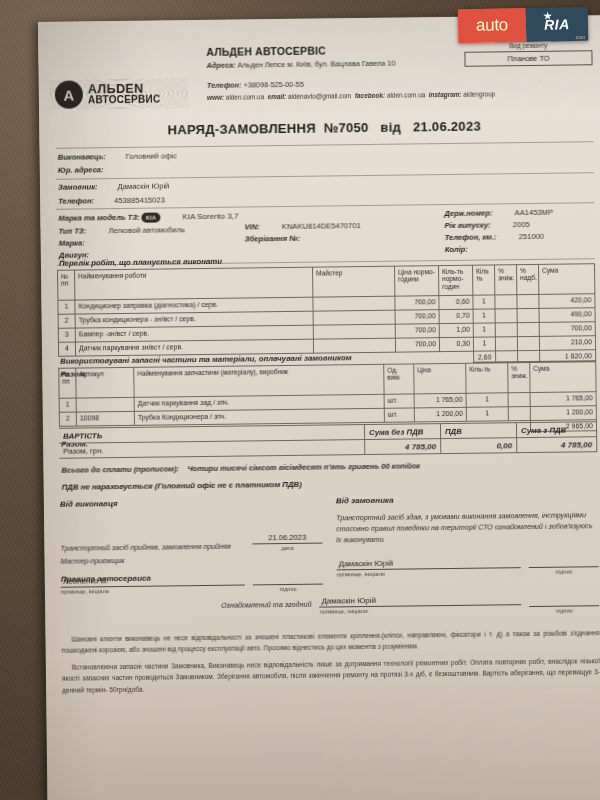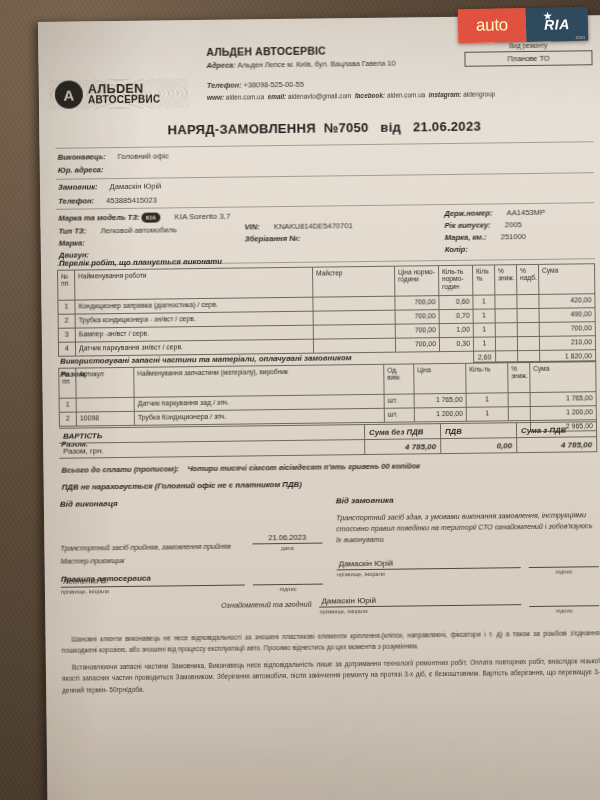--- a/index.html
+++ b/index.html
@@ -75,21 +75,21 @@
   .repair-box .val{margin-top:2px;border:1px solid #5c554a;font-size:7.4px;padding:2px 0;color:#2c2823;}
 
   
   #doc-title{top:102px;text-align:center;font-size:13px;font-weight:bold;letter-spacing:.3px;color:#201d1a;}
 
   
   #parties{top:126px;font-size:7.6px;}
   .hr{height:1px;background:#8e867a;opacity:.75;}
   .row2{display:flex;padding:2.5px 0 2.5px 2px;line-height:1.45;}
   .k{font-style:italic;font-weight:bold;color:#2b2722;white-space:nowrap;}
-  .v{margin-left:12px;color:#37322c;}
+  .v{margin-left:20px;color:#37322c;}
 
   
   .veh{display:flex;padding:3px 0 3px 2px;}
   .veh .c{flex:1;}
   .veh .c:nth-child(2){flex:0 0 200px;}
   .veh .c:nth-child(3){flex:0 0 150px;}
   .veh .line{line-height:1.6;white-space:nowrap;}
   .kia-badge{display:inline-block;background:#2f2b27;color:#e2dacd;font-size:5.6px;font-weight:bold;
     border-radius:7px;padding:.5px 4px;vertical-align:middle;letter-spacing:.3px;}
 
@@ -260,21 +260,21 @@
       <div class="c">
         <div class="line">
           <span class="k">Держ.номер:</span>
           <span class="v">AA1453MP</span>
         </div>
         <div class="line">
           <span class="k">Рік випуску:</span>
           <span class="v">2005</span>
         </div>
         <div class="line">
-          <span class="k">Марка, км.:</span>
+          <span class="k">Телефон, км.:</span>
           <span class="v">251000</span>
         </div>
         <div class="line">
           <span class="k">Колір:</span>
           <span class="v"></span>
         </div>
       </div>
     </div>
     <div class="hr"></div>
   </div>

